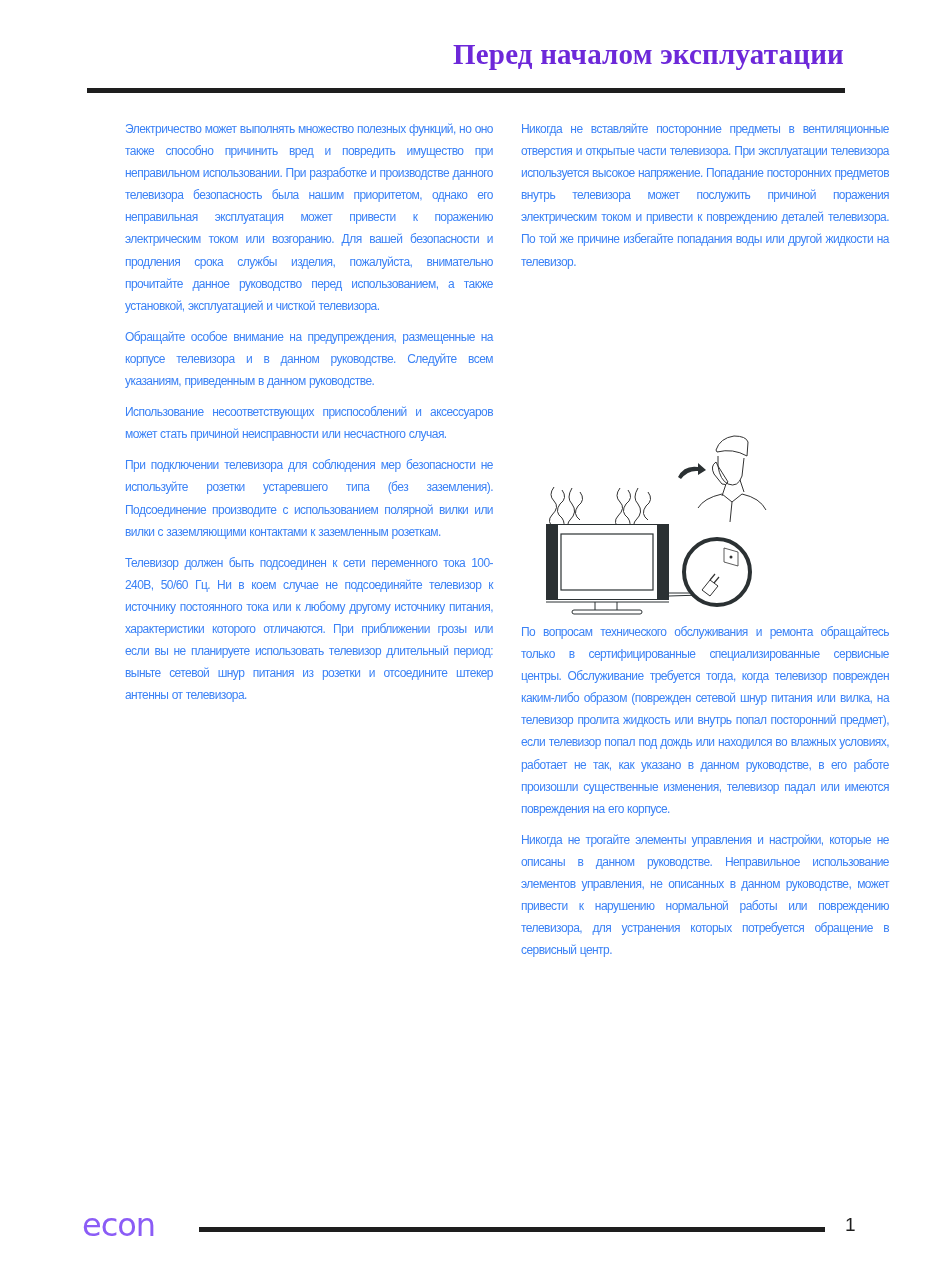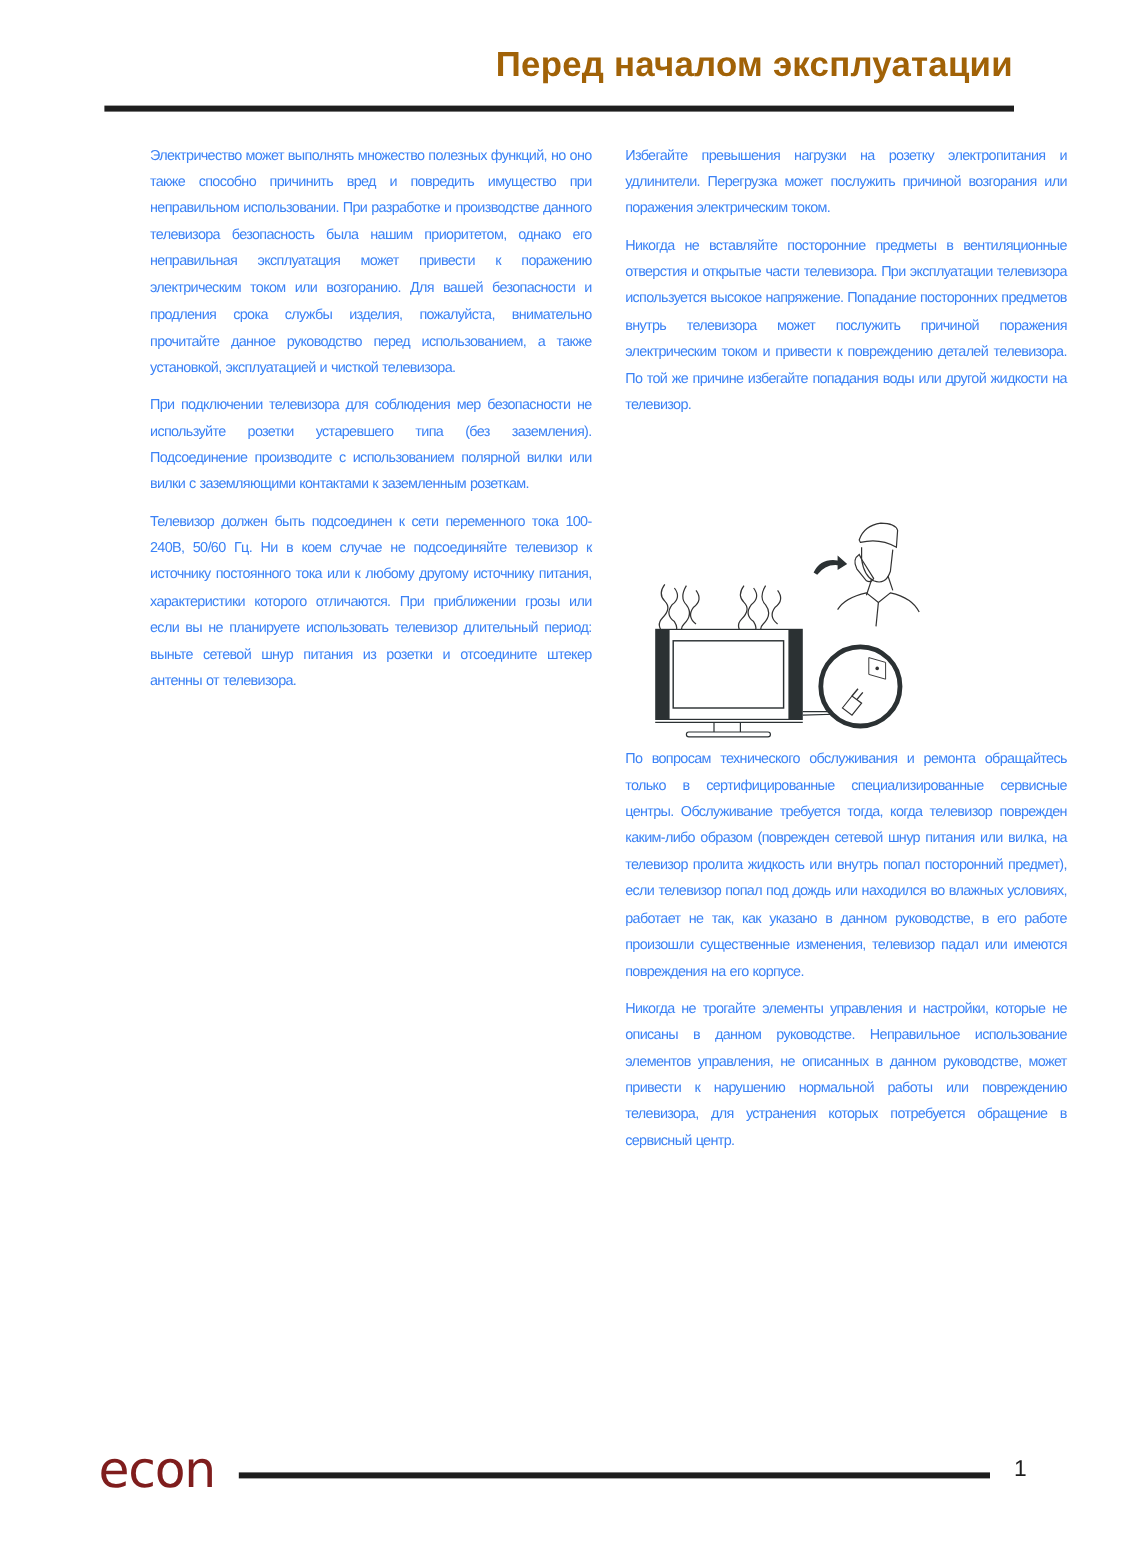--- a/index.html
+++ b/index.html
@@ -1,61 +1,62 @@
 <!DOCTYPE html>
 <html><head>
   <meta charset="utf-8">
   <style>
     html, body { margin: 0; padding: 0; background: #ffffff; }
     body { width: 936px; height: 1286px; position: relative; overflow: hidden; }
     .page-title {
       position: absolute; right: 92px; top: 38px;
-      font-family: Liberation Sans, sans-serif; font-weight: bold;
-      font-size: 29px; color: #a16207; letter-spacing: 0.2px; white-space: nowrap;
+      font-family: Liberation Serif, serif; font-weight: bold;
+      font-size: 29px; color: #6d28d9; letter-spacing: 0.2px; white-space: nowrap;
     }
     .header-rule { position: absolute; left: 87px; top: 88px; width: 758px; height: 5px; background: #1e1e1e; }
     .col {
       position: absolute; top: 118px; width: 368px;
       font-family: "Liberation Sans Narrow", "Liberation Sans", sans-serif;
       font-size: 12px; line-height: 22.1px; color: #3b82f6;
       text-align: justify; hyphens: manual;
       transform-origin: 0 0;
       margin-left: 39px;
     }
     .col-left { left: 86px; }
     .col-right { left: 482px; }
     .col p { margin: 0 0 9px 0; letter-spacing: -0.55px; word-spacing: 0.5px; }
     .figure { position: absolute; left: 520px; top: 430px; width: 260px; height: 190px; }
     .figure svg { width: 260px; height: 190px; display: block; }
     .col-right-2 { top: 621px; }
     .footer-logo {
       position: absolute; left: 82px; top: 1206px;
-      font-family: "DejaVu Sans", sans-serif; font-size: 42px; color: #7f1d1d;
+      font-family: "DejaVu Sans", sans-serif; font-size: 32px; color: #8b5cf6;
       letter-spacing: -1px; line-height: 38px;
     }
     .footer-rule { position: absolute; left: 199px; top: 1227px; width: 626px; height: 5px; background: #1e1e1e; }
     .page-number {
       position: absolute; left: 845px; top: 1214px;
       font-family: "Liberation Sans", sans-serif; font-size: 19px; color: #1e1e1e;
     }
   </style>
 </head>
 <body>
 
 <div class="page-title">Перед началом эксплуатации</div>
 <div class="header-rule"></div>
 
 <div class="col col-left">
   <p>Электричество может выполнять множество по­лезных функций, но оно также способно причинить вред и повредить имущество при неправильном использовании. При разработке и производстве данного телевизора безопасность была нашим приоритетом, однако его неправильная эксплуата­ция может привести к поражению электрическим током или возгоранию. Для вашей безопасности и продления срока службы изделия, пожалуйста, внимательно прочитайте данное руководство пе­ред использованием, а также установкой, эксплуа­тацией и чисткой телевизора.</p>
+  <p>Обращайте особое внимание на предупреждения, размещенные на корпусе телевизора и в данном руководстве. Следуйте всем указаниям, приведен­ным в данном руководстве.</p>
+  <p>Использование несоответствующих приспособле­ний и аксессуаров может стать причиной неисправ­ности или несчастного случая.</p>
   <p>При подключении телевизора для соблюдения мер безопасности не используйте розетки устаревшего типа (без заземления). Подсоединение производи­те с использованием полярной вилки или вилки с заземляющими контактами к заземленным розет­кам.</p>
   <p>Телевизор должен быть подсоединен к сети пере­менного тока 100-240В, 50/60 Гц. Ни в коем случае не подсоединяйте телевизор к источнику постоян­ного тока или к любому другому источнику пита­ния, характеристики которого отличаются. При приближении грозы или если вы не планируете ис­пользовать телевизор длительный период: выньте сетевой шнур питания из розетки и отсоедините штекер антенны от телевизора.</p>
 </div>
 
 <div class="col col-right">
-  <p>Избегайте превышения нагрузки на розетку элек­тропитания и удлинители. Перегрузка может по­служить причиной возгорания или поражения электрическим током.</p>
   <p>Никогда не вставляйте посторонние предметы в вентиляционные отверстия и открытые части теле­визора. При эксплуатации телевизора использует­ся высокое напряжение. Попадание посторонних предметов внутрь телевизора может послужить причиной поражения электрическим током и при­вести к повреждению деталей телевизора. По той же причине избегайте попадания воды или другой жидкости на телевизор.</p>
 </div>
 
 <div class="figure">
   <svg viewBox="0 0 260 190" xmlns="http://www.w3.org/2000/svg">
 
     <g fill="none" stroke="#333" stroke-width="1">
       <path d="M34 57 q-6 8 0 14 q6 6 -2 14 q-6 6 2 14"></path>
       <path d="M42 60 q6 8 -2 14 q-6 8 2 14 q4 6 0 10"></path>
       <path d="M52 58 q-6 10 0 16 q6 8 -2 16 q-4 4 0 8"></path>

